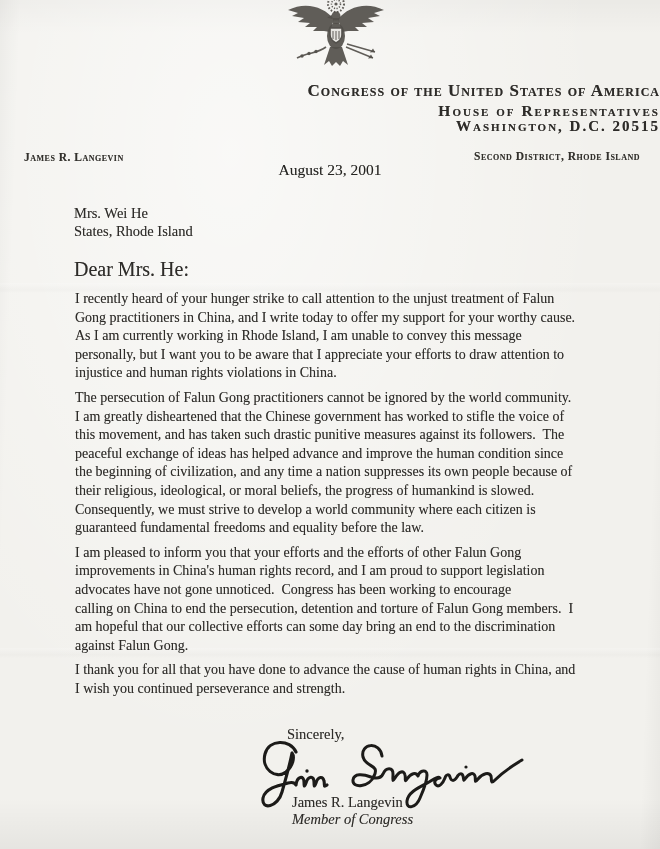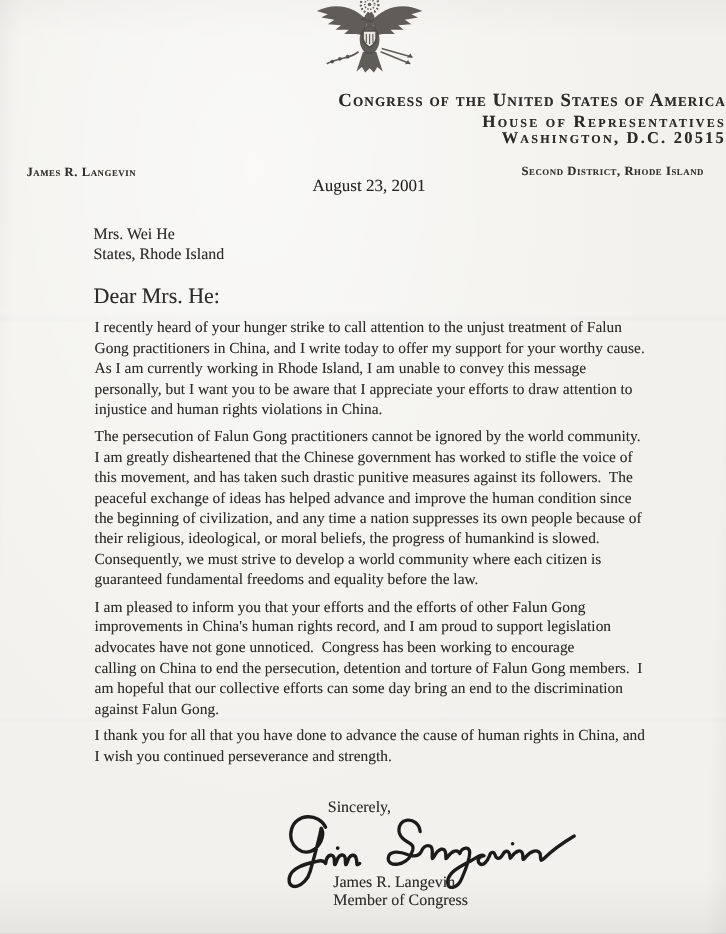--- a/index.html
+++ b/index.html
@@ -29,31 +29,31 @@
            text-shadow:0 0 .6px rgba(45,43,40,.45);}
   .lh1{top:81px;font-size:17px;letter-spacing:1px;}
   .lh2{top:102px;font-size:15.5px;letter-spacing:2px;}
   .lh3{top:118px;font-size:15px;letter-spacing:2px;}
   .member{left:24px;top:151px;}
   .district{right:20px;top:150px;}
   .sidecap{font-weight:bold;font-variant:small-caps;font-size:11.5px;letter-spacing:.5px;color:#33312d;
            text-shadow:0 0 .5px rgba(51,49,45,.4);}
   .date{left:0;right:0;top:161px;text-align:center;font-size:15.5px;color:#262522;}
   
-  .soft{text-shadow:0 0 .6px rgba(46,44,41,.38);padding-left:11px;}
+  .soft{text-shadow:0 0 .6px rgba(46,44,41,.38);}
   .recipient{left:74px;top:205px;font-size:14.5px;line-height:17.5px;}
   .salutation{left:74px;top:258px;font-size:20px;}
   .letter-body{left:75px;top:290px;width:560px;font-size:14px;line-height:18.6px;}
   .paragraph{margin:0 0 6px 0;}
   .line{white-space:pre;}
   
   .valediction{left:287px;top:726px;font-size:14.5px;}
   .signature{left:250px;top:730px;width:306px;height:92px;}
   .signer-name{left:292px;top:794px;font-size:14.5px;}
-  .signer-title{left:292px;top:811px;font-size:14.5px;}
+  .signer-title{left:292px;top:811px;font-size:14.5px;font-style:italic;}
   svg .ink{stroke:#1c1b19;fill:none;stroke-linecap:round;stroke-linejoin:round;}
   .seal svg *{opacity:.92;}
 </style>
 </head>
 <body>
 
 <div class="page">
 
   <div class="crease" style="top:283px"></div>
   <div class="crease" style="top:648px"></div>

